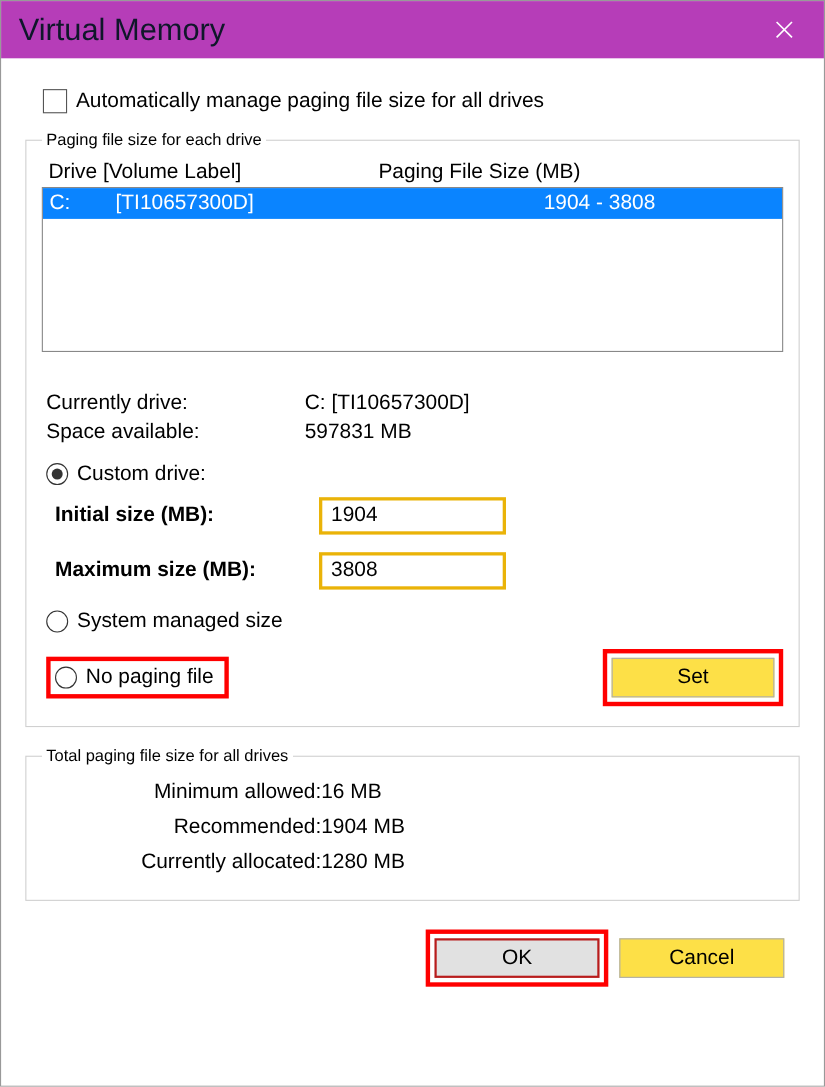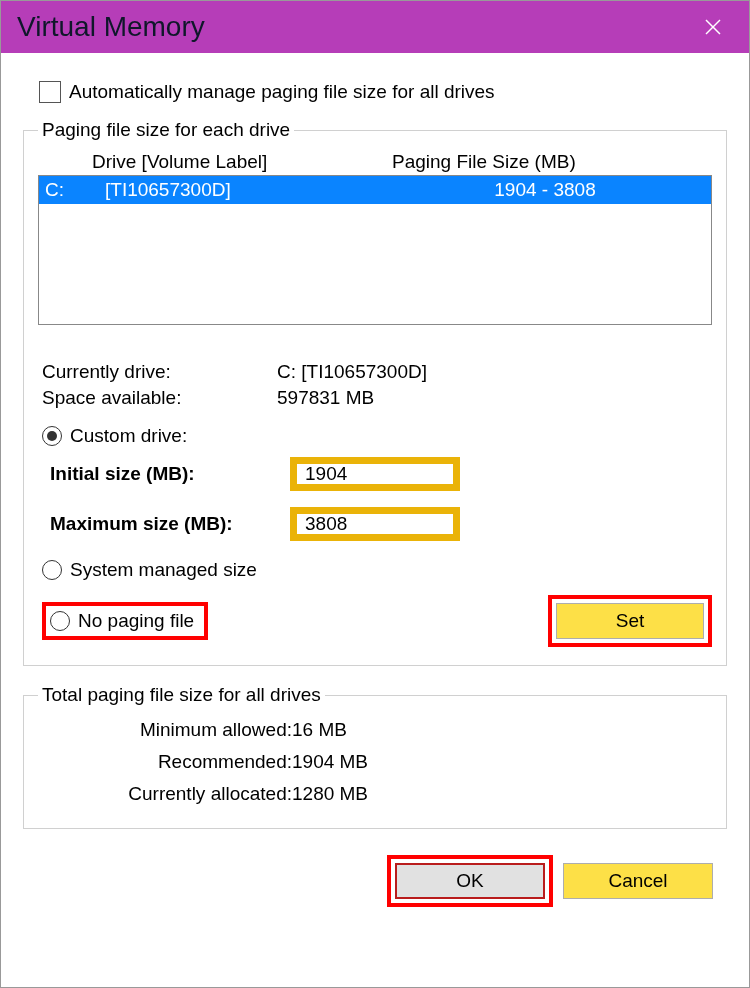--- a/index.html
+++ b/index.html
@@ -58,27 +58,26 @@
       background: #fff;
     }
     fieldset.group {
       border: 1px solid #d0d0d0;
       padding: 8px 14px 18px 14px;
       margin-bottom: 18px;
       position: relative;
     }
     fieldset.group legend {
       padding: 0 4px;
-      font-size: 19px;
+      font-size: 15px;
     }
     .list-header {
       display: flex;
       padding: 2px 6px;
       font-size: 19px;
-      margin-left: 48px;
     }
     .lh-drive { width: 300px; }
     .lh-size { flex: 1; }
     .drive-list {
       border: 1px solid #888;
       background: #ffffff;
       height: 150px;
       overflow: hidden;
     }
     .drive-row {
@@ -129,21 +128,21 @@
     .size-row {
       display: flex;
       align-items: center;
       margin-top: 10px;
       margin-left: 12px;
     }
     .size-row .slbl { width: 240px; font-weight: bold; }
     .size-row input {
       width: 170px;
       height: 34px;
-      border: 7px solid #eab308;
+      border: 3px solid #eab308;
       padding: 0 8px;
       font-size: 19px;
       font-family: inherit;
     }
     .set-row {
       display: flex;
       align-items: center;
       margin-top: 14px;
       margin-left: 4px;
     }

